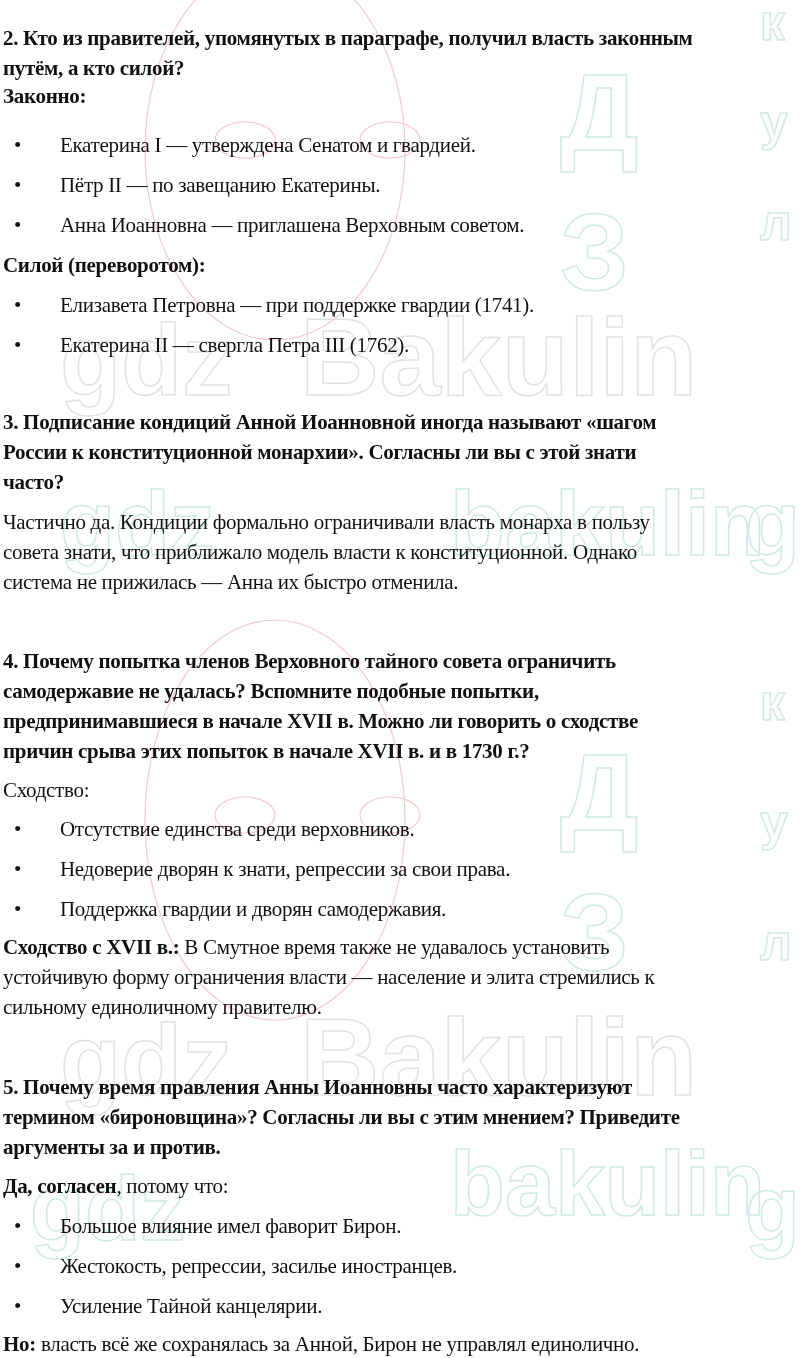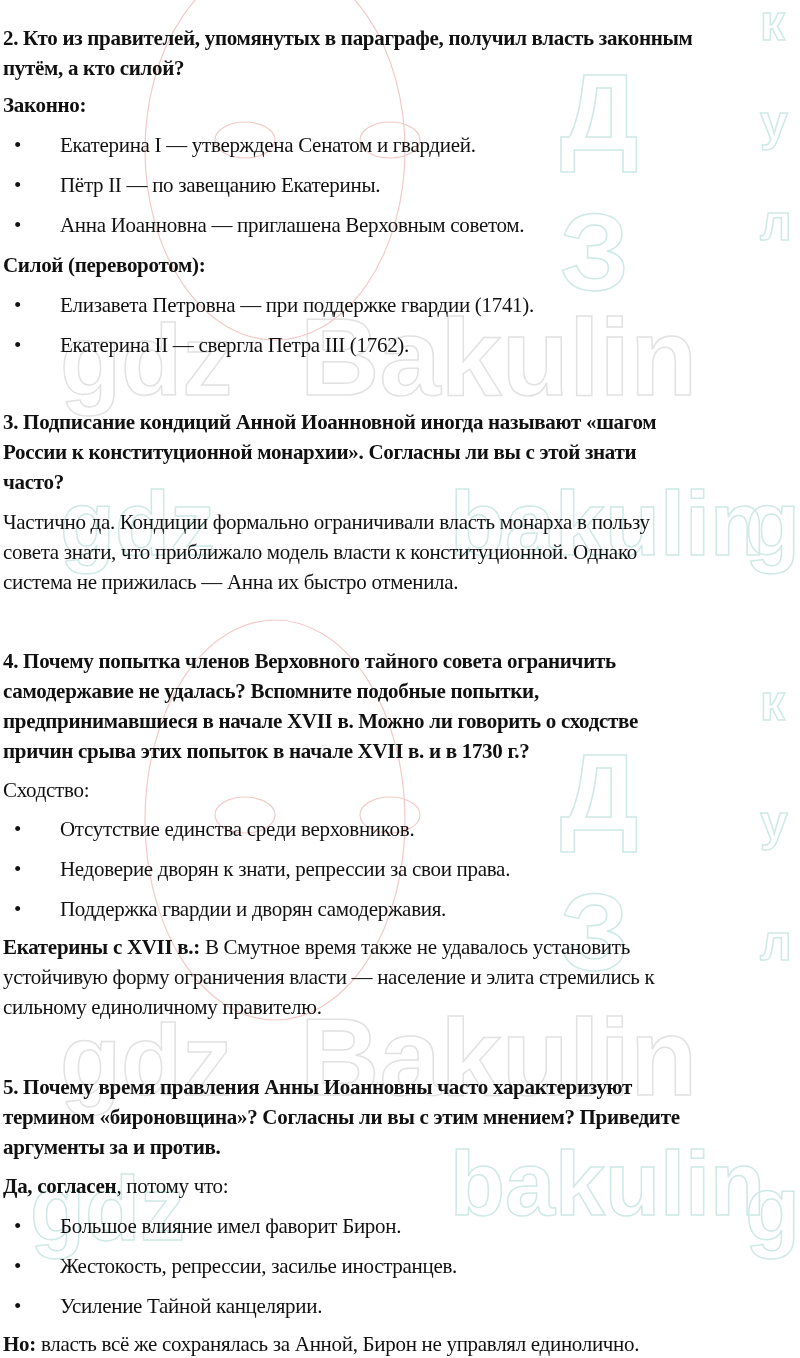--- a/index.html
+++ b/index.html
@@ -43,21 +43,21 @@
     <ellipse cx="245" cy="140" rx="30" ry="18"></ellipse>
     <ellipse cx="390" cy="140" rx="30" ry="18"></ellipse>
     <ellipse cx="275" cy="820" rx="130" ry="200"></ellipse>
     <ellipse cx="245" cy="815" rx="30" ry="18"></ellipse>
     <ellipse cx="390" cy="815" rx="30" ry="18"></ellipse>
   </g>
 </svg>
 
 <div class="line b" style="top:24px">2. Кто из правителей, упомянутых в параграфе, получил власть законным</div>
 <div class="line b" style="top:54px">путём, а кто силой?</div>
-<div class="line b" style="top:91px">Законно:</div>
+<div class="line b" style="top:82px">Законно:</div>
 
 <div class="bullet-row" style="top:131px">
     <span class="bullet-dot">•</span>
     <span class="bullet-text">Екатерина I — утверждена Сенатом и гвардией.</span>
   </div>
 <div class="bullet-row" style="top:171px">
     <span class="bullet-dot">•</span>
     <span class="bullet-text">Пётр II — по завещанию Екатерины.</span>
   </div>
 <div class="bullet-row" style="top:211px">
@@ -94,21 +94,21 @@
   </div>
 <div class="bullet-row" style="top:855px">
     <span class="bullet-dot">•</span>
     <span class="bullet-text">Недоверие дворян к знати, репрессии за свои права.</span>
   </div>
 <div class="bullet-row" style="top:895px">
     <span class="bullet-dot">•</span>
     <span class="bullet-text">Поддержка гвардии и дворян самодержавия.</span>
   </div>
 
-<div class="line" style="top:933px"><span class="b">Екатерины с XVII в.:</span><span> В Смутное время также не удавалось установить</span></div>
+<div class="line" style="top:933px"><span class="b">Сходство с XVII в.:</span><span> В Смутное время также не удавалось установить</span></div>
 <div class="line" style="top:963px">устойчивую форму ограничения власти — население и элита стремились к</div>
 <div class="line" style="top:993px">сильному единоличному правителю.</div>
 
 <div class="line b" style="top:1073px">5. Почему время правления Анны Иоанновны часто характеризуют</div>
 <div class="line b" style="top:1103px">термином «бироновщина»? Согласны ли вы с этим мнением? Приведите</div>
 <div class="line b" style="top:1133px">аргументы за и против.</div>
 <div class="line" style="top:1172px"><span class="b">Да, согласен</span><span>, потому что:</span></div>
 
 <div class="bullet-row" style="top:1212px">
     <span class="bullet-dot">•</span>

